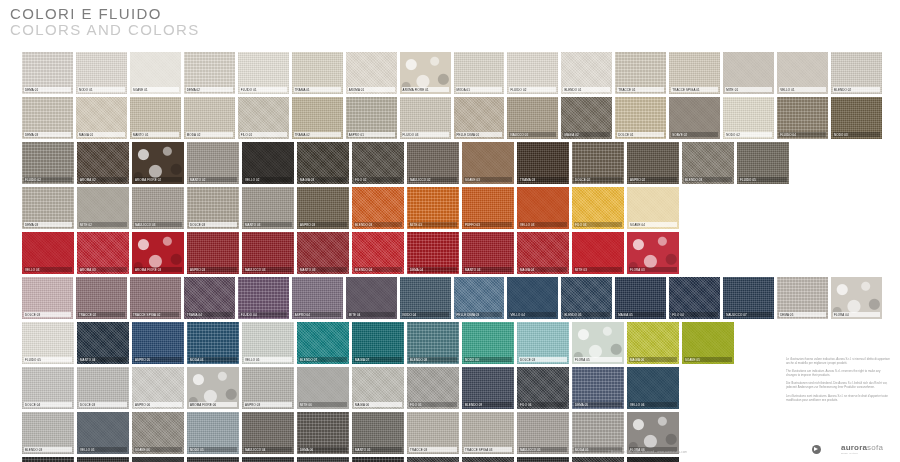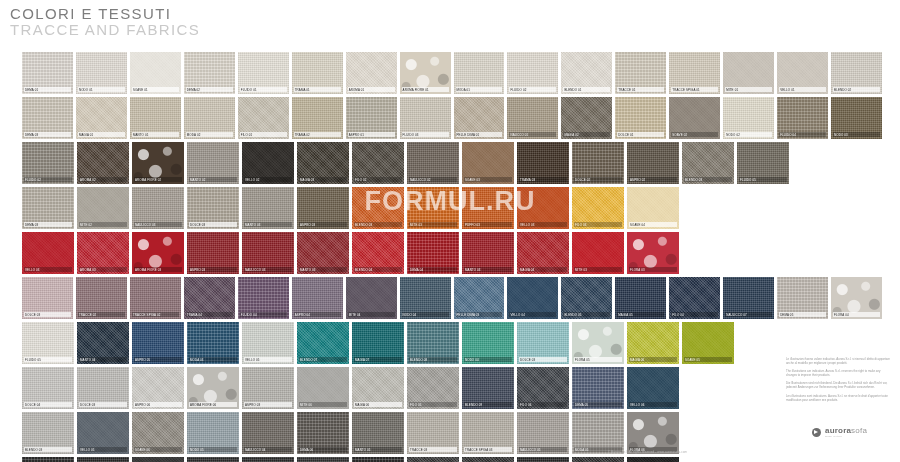--- a/index.html
+++ b/index.html
@@ -73,22 +73,22 @@
     text-align:left;
   }
   .disclaimer p{margin:0 0 4px 0;}
 
   
   .copyright{
     position:absolute;left:608px;top:450px;
     color:#b4b4b4;font-size:3px;letter-spacing:.1px;white-space:nowrap;
   }
   .logo{
-    position:absolute;left:812px;top:427px;
-    display:flex;align-items:center;gap:4px;
+    position:absolute;left:812px;top:444px;
+    display:flex;align-items:center;gap:20px;
   }
   .logo-mark{
     width:9px;height:9px;border-radius:50%;
     background:#6e6e6e;position:relative;flex:none;
   }
   .logo-mark:after{
     content:"";position:absolute;left:2px;top:2.4px;
     width:0;height:0;border-left:4px solid #ffffff;
     border-top:2.2px solid transparent;border-bottom:2.2px solid transparent;
   }
@@ -111,22 +111,22 @@
     font-size:11px;font-weight:700;letter-spacing:.6px;
     color:rgba(255,255,255,.50);line-height:14px;
   }
 </style>
 </head>
 <body>
 
 <div id="page">
 
   <div class="header">
-    <div class="title-it">COLORI E TESSUTI</div>
-    <div class="title-en">TRACCE AND FABRICS</div>
+    <div class="title-it">COLORI E FLUIDO</div>
+    <div class="title-en">COLORS AND COLORS</div>
   </div>
 
   <div class="grid" id="grid">
       <div class="row">
         <div class="swatch dot lightbg" style="background: rgb(222, 217, 210);">
           <div class="tex"></div>
           <div class="lbl">DEMA 01</div>
         </div>
         <div class="swatch weave lightbg" style="background: rgb(224, 219, 211);">
           <div class="tex"></div>
@@ -667,21 +667,20 @@
         <div class="swatch plain darkbg" style="background: rgb(44, 44, 44);">
           <div class="tex"></div>
         </div>
         <div class="swatch flat darkbg" style="background: rgb(31, 31, 31);">
           <div class="tex"></div>
         </div>
       </div>
     </div>
 
   <div class="watermark">
-    <div class="wm-main">FORMUL.RU</div>
   </div>
 
   <div class="disclaimer">
     <p>Le illustrazioni hanno valore indicativo. Aurora S.r.l. si riserva il diritto di apportare anche al modello per migliorare i propri prodotti.</p>
     <p>The illustrations are indicative. Aurora S.r.l. reserves the right to make any changes to improve their products.</p>
     <p>Die Illustrationen sind nicht bindend. Die Aurora S.r.l. behält sich das Recht vor, jederzeit Änderungen zur Verbesserung ihrer Produkte vorzunehmen.</p>
     <p>Les illustrations sont indicatives. Aurora S.r.l. se réserve le droit d'apporter toute modification pour améliorer ses produits.</p>
   </div>
 
   <div class="copyright">© Aurora s.r.l. All rights reserved  -  www.aurorasofa.com</div>

